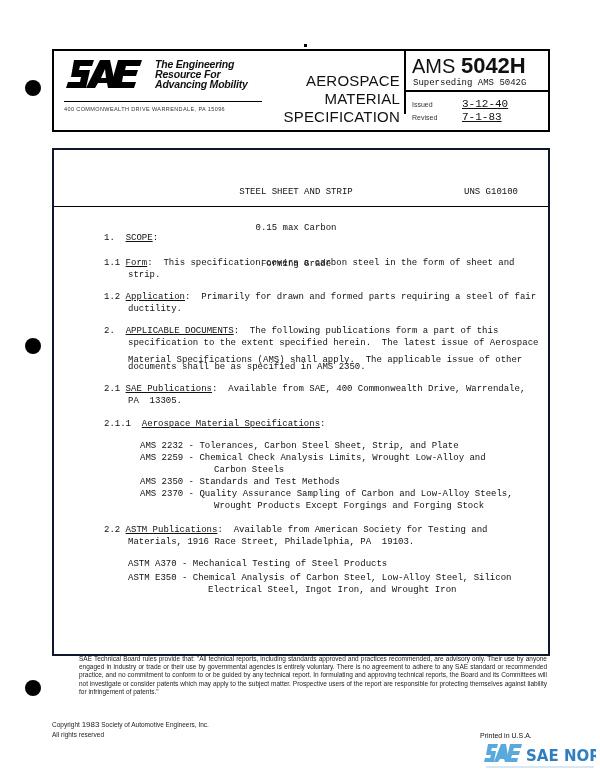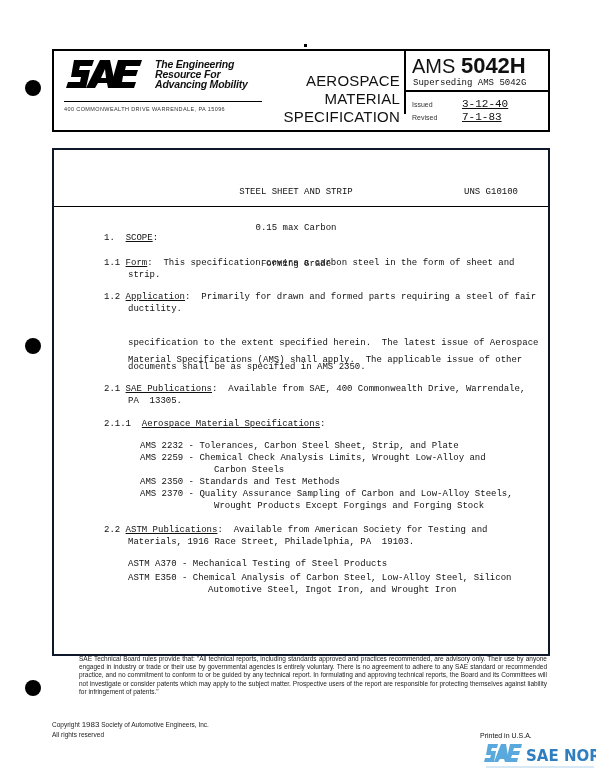--- a/index.html
+++ b/index.html
@@ -102,20 +102,21 @@
   <div class="title-sep"></div>
 
   <div class="para mono" style="top:82px;"><span>1.</span>  <span class="u">SCOPE</span><span>:</span></div>
 
   <div class="para mono" style="top:107px;"><span>1.1</span> <span class="u">Form</span><span>:</span><span>  This specification covers a carbon steel in the form of sheet and</span></div>
   <div class="para mono" style="top:119px; left:44px;">strip.</div>
 
   <div class="para mono" style="top:141px;"><span>1.2</span> <span class="u">Application</span><span>:</span><span>  Primarily for drawn and formed parts requiring a steel of fair</span></div>
   <div class="para mono" style="top:153px; left:44px;">ductility.</div>
 
+  <div class="para mono" style="top:175px;"><span>2.</span>  <span class="u">APPLICABLE DOCUMENTS</span><span>:</span><span>  The following publications form a part of this</span></div>
   <div class="para mono" style="top:187px; left:44px;">specification to the extent specified herein.  The latest issue of Aerospace</div>
   <div class="para mono" style="top:204px; left:44px;">Material Specifications (AMS) shall apply.  The applicable issue of other</div>
   <div class="para mono" style="top:211px; left:44px;">documents shall be as specified in AMS 2350.</div>
 
   <div class="para mono" style="top:233px;"><span>2.1</span> <span class="u">SAE Publications</span><span>:</span><span>  Available from SAE, 400 Commonwealth Drive, Warrendale,</span></div>
   <div class="para mono" style="top:245px; left:44px;">PA  13305.</div>
 
   <div class="para mono" style="top:268px;"><span>2.1.1</span>  <span class="u">Aerospace Material Specifications</span><span>:</span></div>
 
   <div class="para mono" style="top:290px; left:56px;"><span>AMS 2232</span> - <span>Tolerances, Carbon Steel Sheet, Strip, and Plate</span></div>
@@ -123,21 +124,21 @@
   <div class="para mono" style="top:314px; left:130px;">Carbon Steels</div>
   <div class="para mono" style="top:326px; left:56px;"><span>AMS 2350</span> - <span>Standards and Test Methods</span></div>
   <div class="para mono" style="top:338px; left:56px;"><span>AMS 2370</span> - <span>Quality Assurance Sampling of Carbon and Low-Alloy Steels,</span></div>
   <div class="para mono" style="top:350px; left:130px;">Wrought Products Except Forgings and Forging Stock</div>
 
   <div class="para mono" style="top:374px;"><span>2.2</span> <span class="u">ASTM Publications</span><span>:</span><span>  Available from American Society for Testing and</span></div>
   <div class="para mono" style="top:386px; left:44px;">Materials, 1916 Race Street, Philadelphia, PA  19103.</div>
 
   <div class="para mono" style="top:408px; left:44px;"><span>ASTM A370</span> - <span>Mechanical Testing of Steel Products</span></div>
   <div class="para mono" style="top:422px; left:44px;"><span>ASTM E350</span> - <span>Chemical Analysis of Carbon Steel, Low-Alloy Steel, Silicon</span></div>
-  <div class="para mono" style="top:434px; left:124px;">Automotive Steel, Ingot Iron, and Wrought Iron</div>
+  <div class="para mono" style="top:434px; left:124px;">Electrical Steel, Ingot Iron, and Wrought Iron</div>
 </div>
 
 <div class="disclaimer">SAE Technical Board rules provide that: "All technical reports, including standards approved and practices recommended, are advisory only. Their use by anyone engaged in industry or trade or their use by governmental agencies is entirely voluntary. There is no agreement to adhere to any SAE standard or recommended practice, and no commitment to conform to or be guided by any technical report. In formulating and approving technical reports, the Board and its Committees will not investigate or consider patents which may apply to the subject matter. Prospective users of the report are responsible for protecting themselves against liability for infringement of patents."</div>
 
 <div class="copyright">
   <div><span>Copyright</span> <span class="yr">1983</span> <span>Society of Automotive Engineers, Inc.</span></div>
   <div>All rights reserved</div>
 </div>
 
 <div class="printed">Printed in U.S.A.</div>

